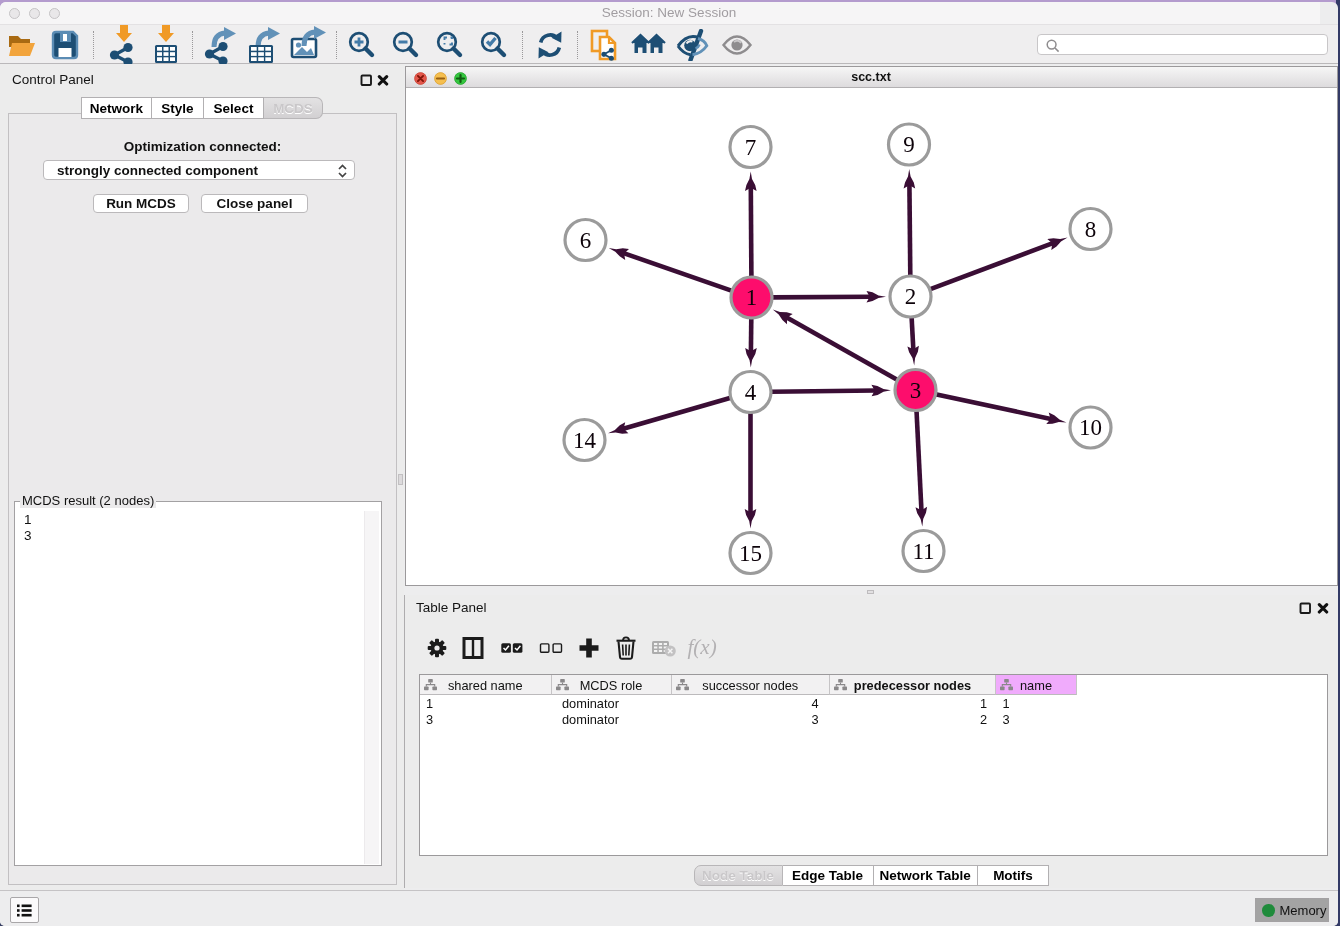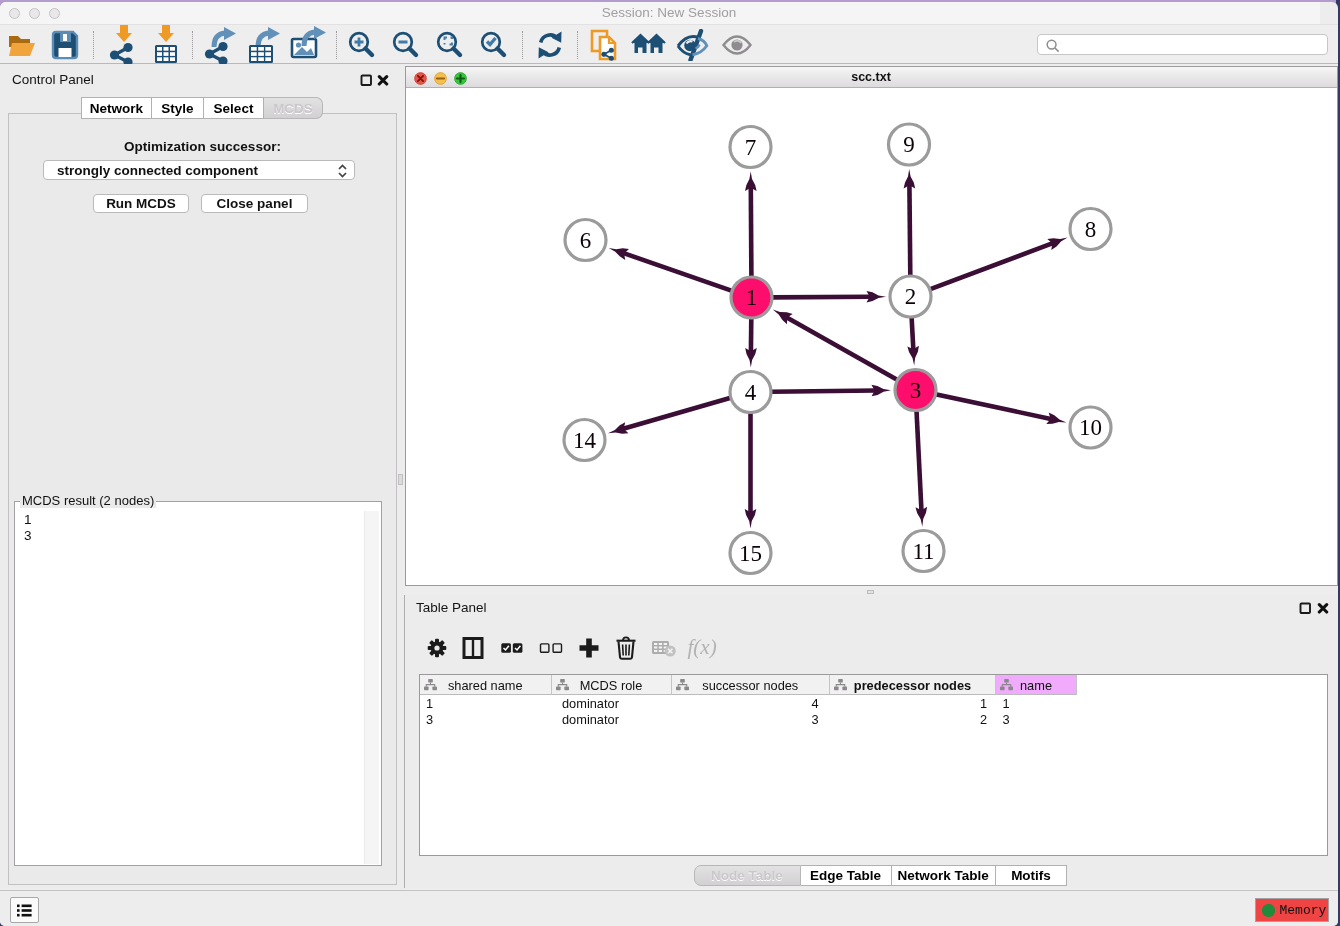--- a/index.html
+++ b/index.html
@@ -192,21 +192,21 @@
   </svg>
 
   <div class="abs" style="left:8px;top:49px;width:389px;height:772px;background:#ebeaeb;border:1px solid #c2c0c2;"></div>
 
   <div class="abs" style="left:81px;top:33px;height:22px;display:flex;font-size:13.5px;font-weight:bold;">
     <div style="width:71px;background:#fff;border:1px solid #b2b0b2;display:flex;align-items:center;justify-content:center;">Network</div>
     <div style="width:52px;background:#fff;border:1px solid #b2b0b2;border-left:none;display:flex;align-items:center;justify-content:center;">Style</div>
     <div style="width:60px;background:#fff;border:1px solid #b2b0b2;border-left:none;display:flex;align-items:center;justify-content:center;">Select</div>
     <div style="width:59px;background:linear-gradient(#e3e2e3,#d2d0d2);border:1px solid #b8b6b8;border-left:none;border-radius:0 7px 7px 0;display:flex;align-items:center;justify-content:center;color:#c9c7c9;text-shadow:0 1px 0 #fff;">MCDS</div>
   </div>
-  <div class="abs" style="left:8px;top:75px;width:389px;text-align:center;font-size:13.5px;font-weight:bold;color:#111;">Optimization successor:</div>
+  <div class="abs" style="left:8px;top:75px;width:389px;text-align:center;font-size:13.5px;font-weight:bold;color:#111;">Optimization connected:</div>
 
   <div class="abs" style="left:43px;top:96px;width:312px;height:20px;background:#fff;border:1px solid #bbb9bb;border-radius:4px;">
     <div class="abs" style="left:13px;top:2px;font-size:13.5px;font-weight:bold;color:#111;">strongly connected component</div>
     <svg class="abs" style="right:6px;top:3px;" width="11" height="14" viewBox="0 0 11 14">
       <path d="M2 5 L5.5 1.4 L9 5" fill="none" stroke="#444" stroke-width="1.7"></path>
       <path d="M2 9 L5.5 12.6 L9 9" fill="none" stroke="#444" stroke-width="1.7"></path>
     </svg>
   </div>
 
   <div class="abs" style="left:93px;top:129.5px;width:96px;height:19px;background:#fff;border:1px solid #bbb9bb;border-radius:4px;text-align:center;font-size:13.5px;font-weight:bold;color:#111;line-height:17px;">Run MCDS</div>
@@ -411,37 +411,37 @@
 <div class="abs" style="left:410px;top:20.5px;width:157px;text-align:right;font-size:12.8px;color:#111;">1</div>
 <div class="abs" style="left:582.5px;top:20.5px;font-size:12.8px;color:#111;">1</div>
 <div class="abs" style="left:6px;top:36.5px;font-size:12.8px;color:#111;">3</div>
 <div class="abs" style="left:142px;top:36.5px;font-size:12.8px;color:#111;">dominator</div>
 <div class="abs" style="left:251.5px;top:36.5px;width:147px;text-align:right;font-size:12.8px;color:#111;">3</div>
 <div class="abs" style="left:410px;top:36.5px;width:157px;text-align:right;font-size:12.8px;color:#111;">2</div>
 <div class="abs" style="left:582.5px;top:36.5px;font-size:12.8px;color:#111;">3</div>
   </div>
 
   <div class="abs" style="left:288.5px;top:270px;height:20.5px;display:flex;font-size:13.5px;font-weight:bold;">
-    <div style="width:107px;background:linear-gradient(#e3e2e3,#d2d0d2);border:1px solid #b8b6b8;border-radius:7px 0 0 7px;display:flex;align-items:center;justify-content:center;color:#c9c7c9;text-shadow:0 1px 0 #fff;">Node Table</div>
+    <div style="width:89px;background:linear-gradient(#e3e2e3,#d2d0d2);border:1px solid #b8b6b8;border-radius:7px 0 0 7px;display:flex;align-items:center;justify-content:center;color:#c9c7c9;text-shadow:0 1px 0 #fff;">Node Table</div>
     <div style="width:91px;background:#fff;border:1px solid #b2b0b2;border-left:none;display:flex;align-items:center;justify-content:center;">Edge Table</div>
     <div style="width:104.5px;background:#fff;border:1px solid #b2b0b2;border-left:none;display:flex;align-items:center;justify-content:center;">Network Table</div>
     <div style="width:71px;background:#fff;border:1px solid #b2b0b2;border-left:none;display:flex;align-items:center;justify-content:center;">Motifs</div>
   </div>
 </div>
 
 <div class="abs" style="left:0;top:888px;width:1338px;height:36px;background:#ededee;border-top:1px solid #c5c3c5;">
   <div class="abs" style="left:10px;top:5.5px;width:28.5px;height:26.5px;background:#fbfafb;border:1px solid #a9a7a9;border-radius:2px;">
     <svg style="margin:6px 0 0 6px;" width="15" height="13" viewBox="0 0 15 13">
       <rect x="0" y="0.5" width="2.6" height="2.6" fill="#111"></rect>
           <rect x="4.6" y="0.5" width="10" height="2.6" fill="#111"></rect>
       <rect x="0" y="5.2" width="2.6" height="2.6" fill="#111"></rect>
           <rect x="4.6" y="5.2" width="10" height="2.6" fill="#111"></rect>
       <rect x="0" y="9.9" width="2.6" height="2.6" fill="#111"></rect>
           <rect x="4.6" y="9.9" width="10" height="2.6" fill="#111"></rect>
     </svg>
   </div>
-  <div class="abs" style="left:1254.5px;top:7px;width:74px;height:23.5px;background:#ef4444;border:1px solid #a3a1a3;font-family:Liberation Mono, monospace;">
+  <div class="abs" style="left:1254.5px;top:7px;width:74px;height:23.5px;background:#a3a3a3;border:1px solid #a3a1a3;">
     <div style="position:absolute;left:6.5px;top:5px;width:12.5px;height:12.5px;border-radius:50%;background:#1f8b3b;"></div>
     <div style="position:absolute;left:24px;top:4px;font-size:13px;color:#111;">Memory</div>
   </div>
 </div>
 
 </div>
 
 </body></html>

